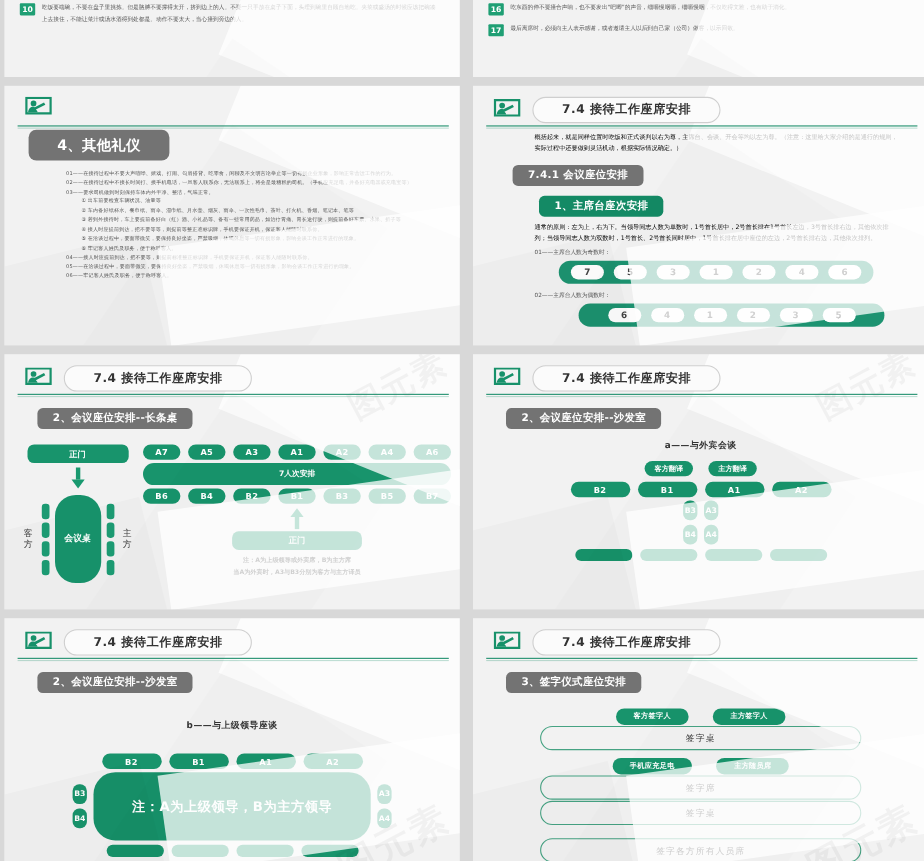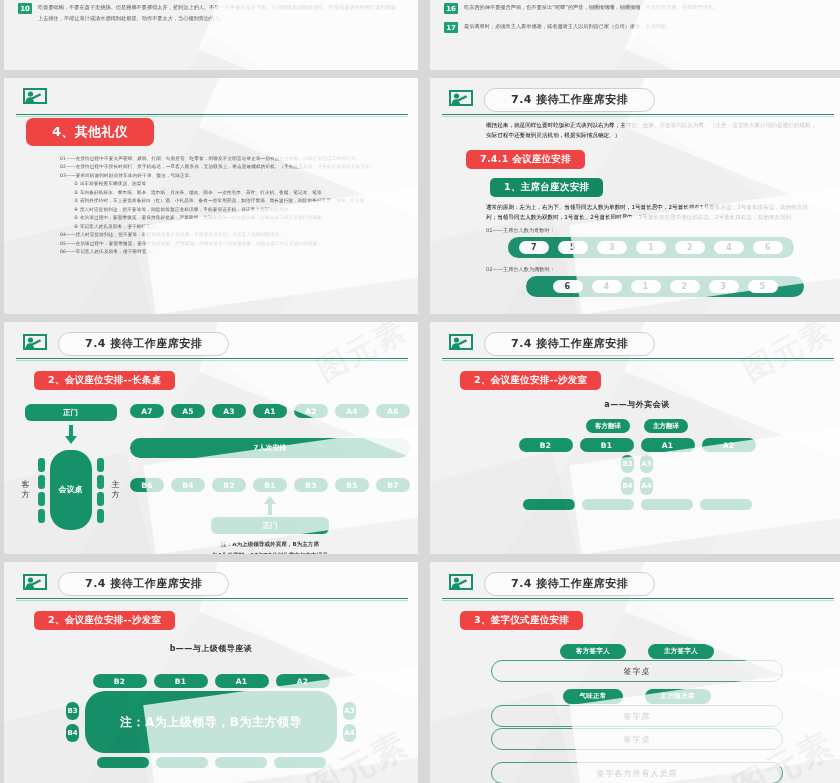--- a/index.html
+++ b/index.html
@@ -46,21 +46,21 @@
   .hdr-rule{position:absolute;left:12px;right:10px;top:36px;height:0;border-top:1.6px solid #1f8f6d;}
   .hdr-rule:after{content:"";position:absolute;left:0;right:0;top:1px;height:1px;background:rgba(31,143,109,.28);}
   .hdr-pill{
     border:1px solid #cfcfcf;background:#fbfbfb;border-radius:12px;
     padding:3px 26px 4px 26px;font-size:11px;font-weight:bold;color:#333;
     letter-spacing:.5px;
   }
 
   
   .tag{
-    display:inline-block;background:#ef4444;color:#fff;
+    display:inline-block;background:#737373;color:#fff;
     border-radius:5px;font-size:9.5px;font-weight:bold;
     padding:3px 14px;letter-spacing:.3px;
   }
   .tag-lg{font-size:13px;padding:5px 26px;border-radius:7px;}
   .tag-sub{background:#148a65;}
 
   .para{
     font-size:4.6px;color:#555;line-height:1.85;
     text-align:justify;letter-spacing:.15px;
   }
@@ -107,21 +107,21 @@
   .ctable{
     width:42px;height:80px;background:#17916a;border-radius:19px;
     color:#fff;font-size:8px;font-weight:bold;
     display:flex;align-items:center;justify-content:center;text-align:center;
     line-height:1.25;
   }
   .sidelab{font-size:8px;color:#3b3b3b;text-align:center;line-height:1.2;width:14px;}
   .lt-right{flex:1;}
   .longbar{
     background:#18946c;color:#fff;border-radius:10px;text-align:center;
-    font-size:7px;font-weight:bold;padding:5px 0;margin:20px 0;
+    font-size:7px;font-weight:bold;padding:5px 0;margin:3px 0;
   }
   .note{
     font-size:5.6px;color:#444;text-align:center;line-height:1.85;margin-top:5px;
     font-weight:bold;
   }
 
   
   .sofa-title{text-align:center;font-size:8px;font-weight:bold;color:#333;letter-spacing:.5px;}
   .trans-row{display:flex;justify-content:center;gap:14px;margin-top:9px;}
   .trans{
@@ -437,21 +437,21 @@
           <path d="M3.5 14 C4.2 9.6 7 8.6 9.6 9.4 L18 5.2 L19.2 7.2 L10.6 11.6 C11.6 12.4 12 13.2 12.2 14 Z" fill="#17916a"></path>
         </svg>
       </span>
       <span class="hdr-pill">7.4  接待工作座席安排</span>
     </div>
     <div class="hdr-rule"></div>
 
     <div style="padding:12px 0 0 30px;">
       <span class="tag">2、会议座位安排--沙发室</span>
     </div>
-    <div class="sofa-title" style="margin-top:13px;">b——与上级领导座谈</div>
+    <div class="sofa-title" style="margin-top:24px;">b——与上级领导座谈</div>
 
     <div class="seatrow" style="margin-top:20px;">
       <span class="seat" style="min-width:46px;">B2</span>
       <span class="seat" style="min-width:46px;">B1</span>
       <span class="seat" style="min-width:46px;">A1</span>
       <span class="seat" style="min-width:46px;">A2</span>
     </div>
 
     <div class="sofa-mid">
       <div class="sofa-col">
@@ -497,21 +497,21 @@
       <span class="tag">3、签字仪式座位安排</span>
     </div>
 
     <div class="sign-row" style="margin-top:14px;">
       <span class="sign-pill">客方签字人</span>
       <span class="sign-pill">主方签字人</span>
     </div>
     <div class="sign-out">签字桌</div>
 
     <div class="sign-row" style="margin-top:7px;">
-      <span class="sign-pill">气味正常</span>
+      <span class="sign-pill">手机应充足电</span>
       <span class="sign-pill">主方随员席</span>
     </div>
 
     <div class="sign-out">签字席</div>
     <div class="sign-out">签字桌</div>
     <div class="sign-out" style="margin-top:12px;">签字各方所有人员席</div>
   </div>
 
 </div>
 

